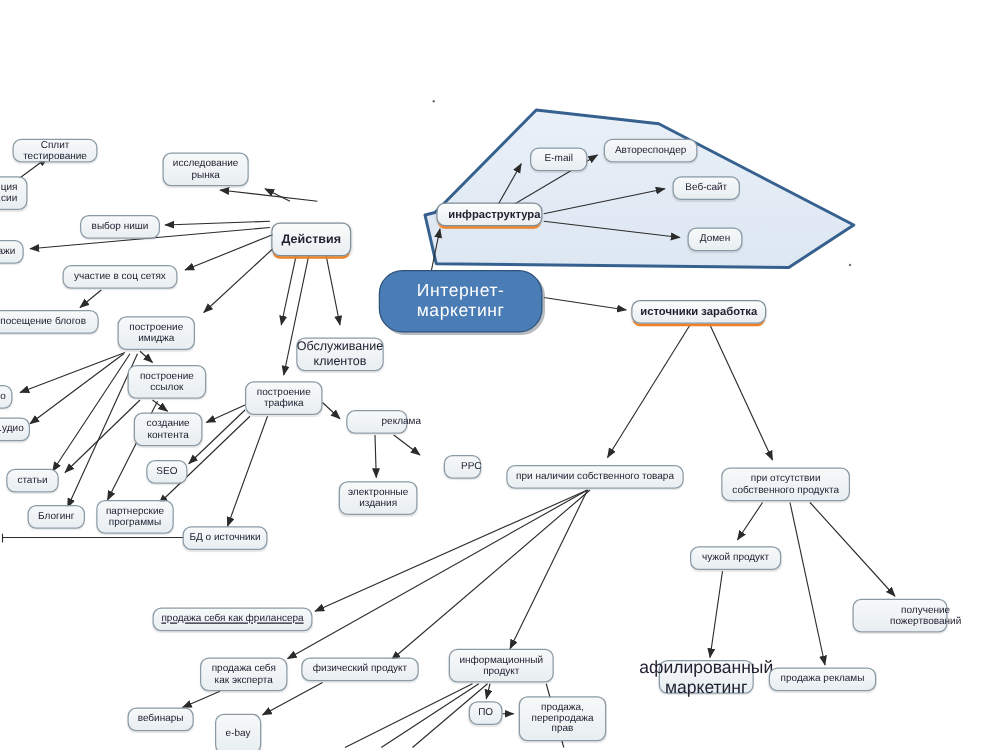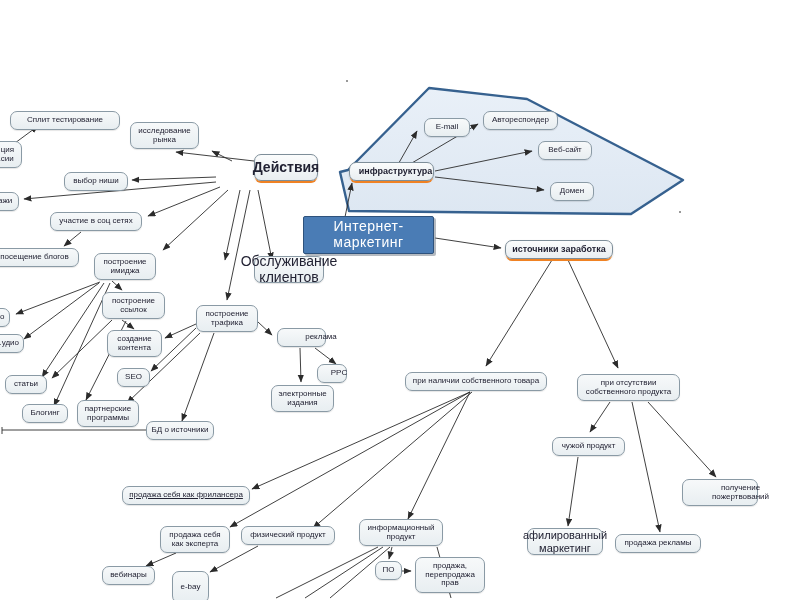--- a/index.html
+++ b/index.html
@@ -110,75 +110,75 @@
 
       <path d="M148,430 L2,430"></path>
       <path d="M2,427 L2,434"></path>
     </g>
   </svg>
 
   <div class="dot" style="left:346px;top:80px;"></div>
   <div class="dot" style="left:679px;top:211px;"></div>
 
   <div id="nodes">
-      <div class="node center" style="left: 303px; top: 216px; width: 131px; height: 38px; font-size: 14px;">Интернет-
+      <div class="node center" style="left: 303px; top: 216px; width: 131px; height: 50px; font-size: 14px; border-radius: 19px;">Интернет-
 маркетинг</div>
-      <div class="node hl" style="left: 217px; top: 154px; width: 64px; height: 27px; font-size: 14px; margin-left: 37px;">Действия</div>
+      <div class="node hl" style="left: 217px; top: 178px; width: 64px; height: 27px; font-size: 10px;">Действия</div>
       <div class="node hl" style="left: 349px; top: 162px; width: 85px; height: 19px; font-size: 9px; padding-left: 12px;">инфраструктура</div>
       <div class="node hl" style="left: 505px; top: 240px; width: 108px; height: 19px; font-size: 9px;">источники заработка</div>
       <div class="node" style="left: 424px; top: 118px; width: 46px; height: 19px; font-size: 8px;">E-mail</div>
       <div class="node" style="left: 483px; top: 111px; width: 75px; height: 19px; font-size: 8px;">Автореспондер</div>
       <div class="node" style="left: 538px; top: 141px; width: 54px; height: 19px; font-size: 8px;">Веб-сайт</div>
       <div class="node" style="left: 550px; top: 182px; width: 44px; height: 19px; font-size: 8px;">Домен</div>
-      <div class="node" style="left: 10px; top: 111px; width: 110px; height: 19px; font-size: 8px;">Сплит тестирование</div>
+      <div class="node" style="left: 10px; top: 111px; width: 68px; height: 19px; font-size: 8px;">Сплит тестирование</div>
       <div class="node" style="left: -14px; top: 141px; width: 36px; height: 27px; font-size: 8px;">...ция
 ...сии</div>
       <div class="node" style="left: 130px; top: 122px; width: 69px; height: 27px; font-size: 8px;">исследование
 рынка</div>
       <div class="node" style="left: 64px; top: 172px; width: 64px; height: 19px; font-size: 8px;">выбор ниши</div>
       <div class="node" style="left: -20px; top: 192px; width: 39px; height: 19px; font-size: 8px;">...дажи</div>
       <div class="node" style="left: 50px; top: 212px; width: 92px; height: 19px; font-size: 8px;">участие в соц сетях</div>
       <div class="node" style="left: -10px; top: 248px; width: 89px; height: 19px; font-size: 8px;">посещение блогов</div>
       <div class="node" style="left: 94px; top: 253px; width: 62px; height: 27px; font-size: 8px;">построение
 имиджа</div>
       <div class="node" style="left: -12px; top: 308px; width: 22px; height: 19px; font-size: 8px;">...о</div>
       <div class="node" style="left: -10px; top: 334px; width: 34px; height: 19px; font-size: 8px;">...удио</div>
       <div class="node" style="left: 102px; top: 292px; width: 63px; height: 27px; font-size: 8px;">построение
 ссылок</div>
       <div class="node" style="left: 196px; top: 305px; width: 62px; height: 27px; font-size: 8px;">построение
 трафика</div>
-      <div class="node" style="left: 237px; top: 256px; width: 70px; height: 27px; font-size: 14px; margin-left: 17px;">Обслуживание
+      <div class="node" style="left: 237px; top: 270px; width: 70px; height: 27px; font-size: 10px;">Обслуживание
 клиентов</div>
       <div class="node" style="left: 107px; top: 330px; width: 55px; height: 27px; font-size: 8px;">создание
 контента</div>
       <div class="node" style="left: 117px; top: 368px; width: 33px; height: 19px; font-size: 8px;">SEO</div>
       <div class="node" style="left: 5px; top: 375px; width: 42px; height: 19px; font-size: 8px;">статьи</div>
       <div class="node" style="left: 22px; top: 404px; width: 46px; height: 19px; font-size: 8px;">Блогинг</div>
       <div class="node" style="left: 77px; top: 400px; width: 62px; height: 27px; font-size: 8px;">партнерские
 программы</div>
       <div class="node" style="left: 146px; top: 421px; width: 68px; height: 19px; font-size: 8px;">БД о источники</div>
       <div class="node" style="left: 277px; top: 328px; width: 48px; height: 19px; font-size: 8px; padding-left: 43px;">реклама</div>
-      <div class="node" style="left: 317px; top: 364px; width: 30px; height: 19px; font-size: 8px; padding-left: 18px;">PPC</div>
+      <div class="node" style="left: 355px; top: 364px; width: 30px; height: 19px; font-size: 8px; padding-left: 18px;">PPC</div>
       <div class="node" style="left: 271px; top: 385px; width: 63px; height: 27px; font-size: 8px;">электронные
 издания</div>
       <div class="node" style="left: 405px; top: 372px; width: 142px; height: 19px; font-size: 8px;">при наличии собственного товара</div>
       <div class="node" style="left: 577px; top: 374px; width: 103px; height: 27px; font-size: 8px;">при отсутствии
 собственного продукта</div>
       <div class="node" style="left: 122px; top: 486px; width: 128px; height: 19px; font-size: 8px; text-decoration: underline;">продажа себя как фрилансера</div>
       <div class="node" style="left: 160px; top: 526px; width: 70px; height: 27px; font-size: 8px;">продажа себя
 как эксперта</div>
       <div class="node" style="left: 102px; top: 566px; width: 53px; height: 19px; font-size: 8px;">вебинары</div>
       <div class="node" style="left: 241px; top: 526px; width: 94px; height: 19px; font-size: 8px;">физический продукт</div>
       <div class="node" style="left: 172px; top: 571px; width: 37px; height: 32px; font-size: 8px;">e-bay</div>
       <div class="node" style="left: 359px; top: 519px; width: 84px; height: 27px; font-size: 8px;">информационный
 продукт</div>
       <div class="node" style="left: 375px; top: 561px; width: 27px; height: 19px; font-size: 8px;">ПО</div>
       <div class="node" style="left: 415px; top: 557px; width: 70px; height: 36px; font-size: 8px;">продажа,
 перепродажа
 прав</div>
       <div class="node" style="left: 552px; top: 437px; width: 73px; height: 19px; font-size: 8px;">чужой продукт</div>
       <div class="node" style="left: 682px; top: 479px; width: 76px; height: 27px; font-size: 8px; padding-left: 45px;">получение
 пожертвований</div>
-      <div class="node" style="left: 527px; top: 528px; width: 76px; height: 27px; font-size: 11px;">афилированный
+      <div class="node" style="left: 527px; top: 528px; width: 76px; height: 27px; font-size: 14px;">афилированный
 маркетинг</div>
       <div class="node" style="left: 615px; top: 534px; width: 86px; height: 19px; font-size: 8px;">продажа рекламы</div>
     </div>
 </div>
 
 </body></html>

